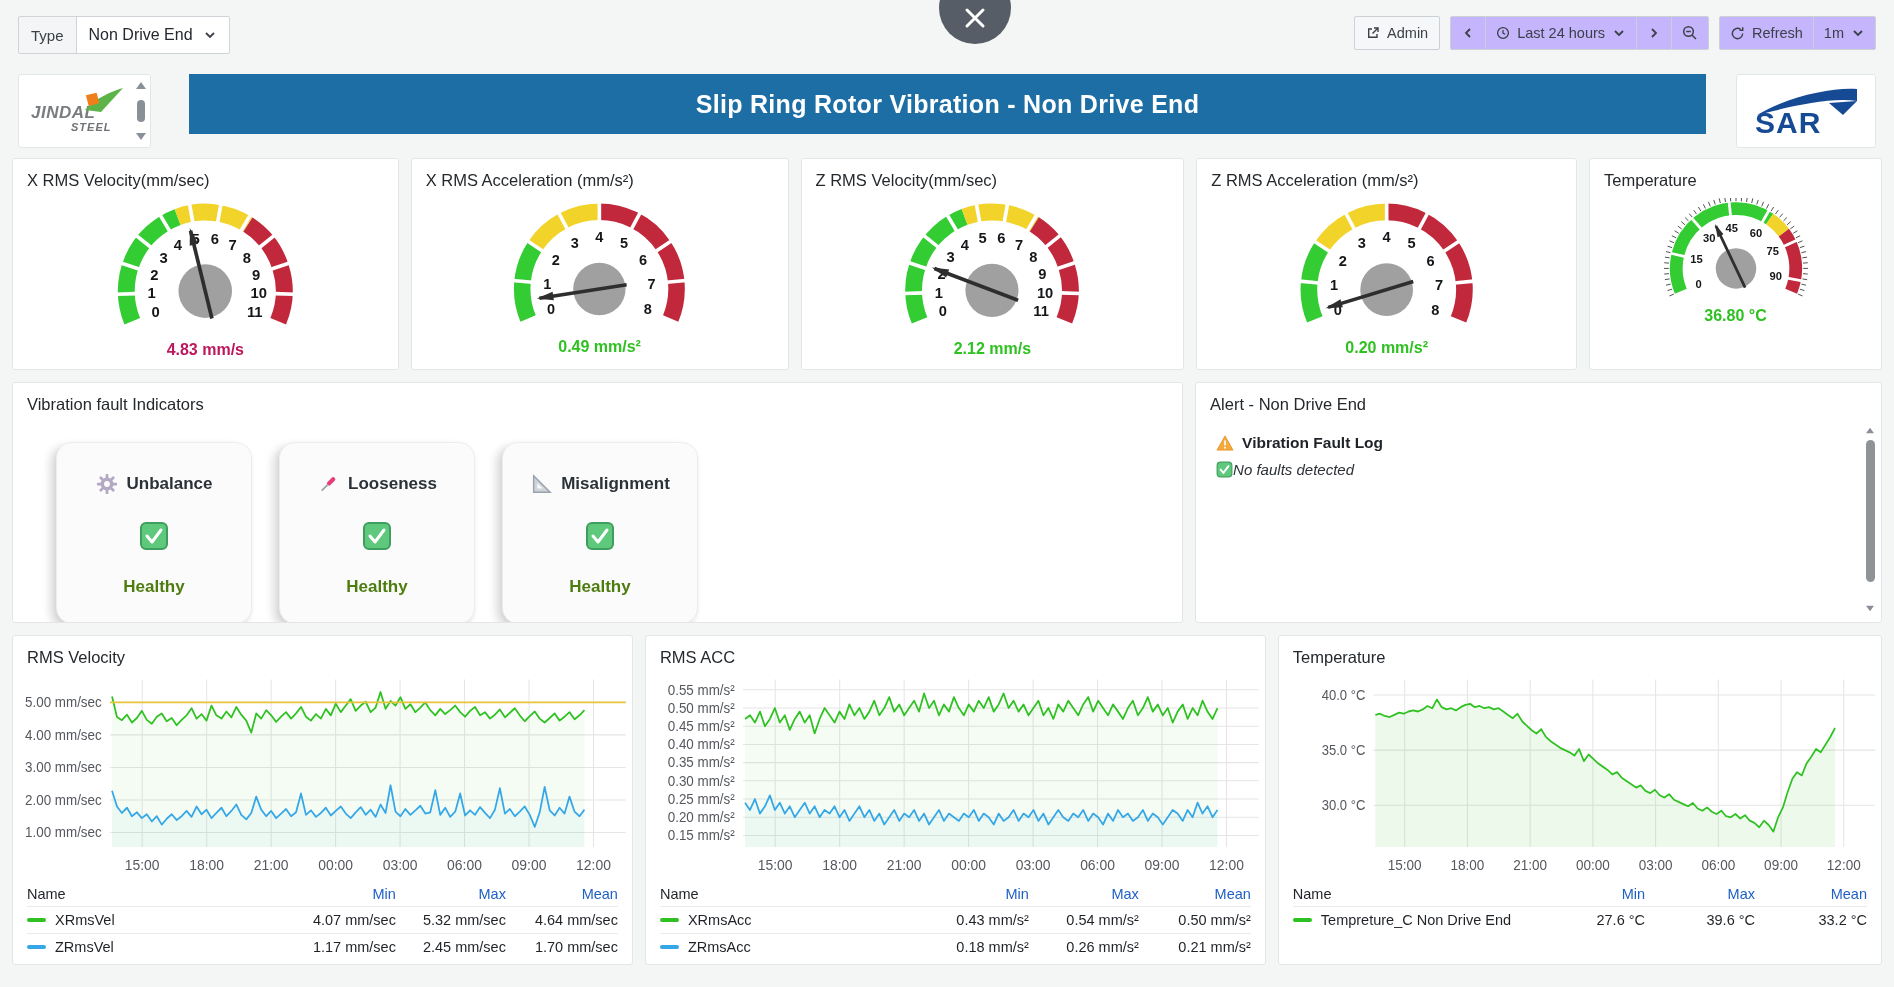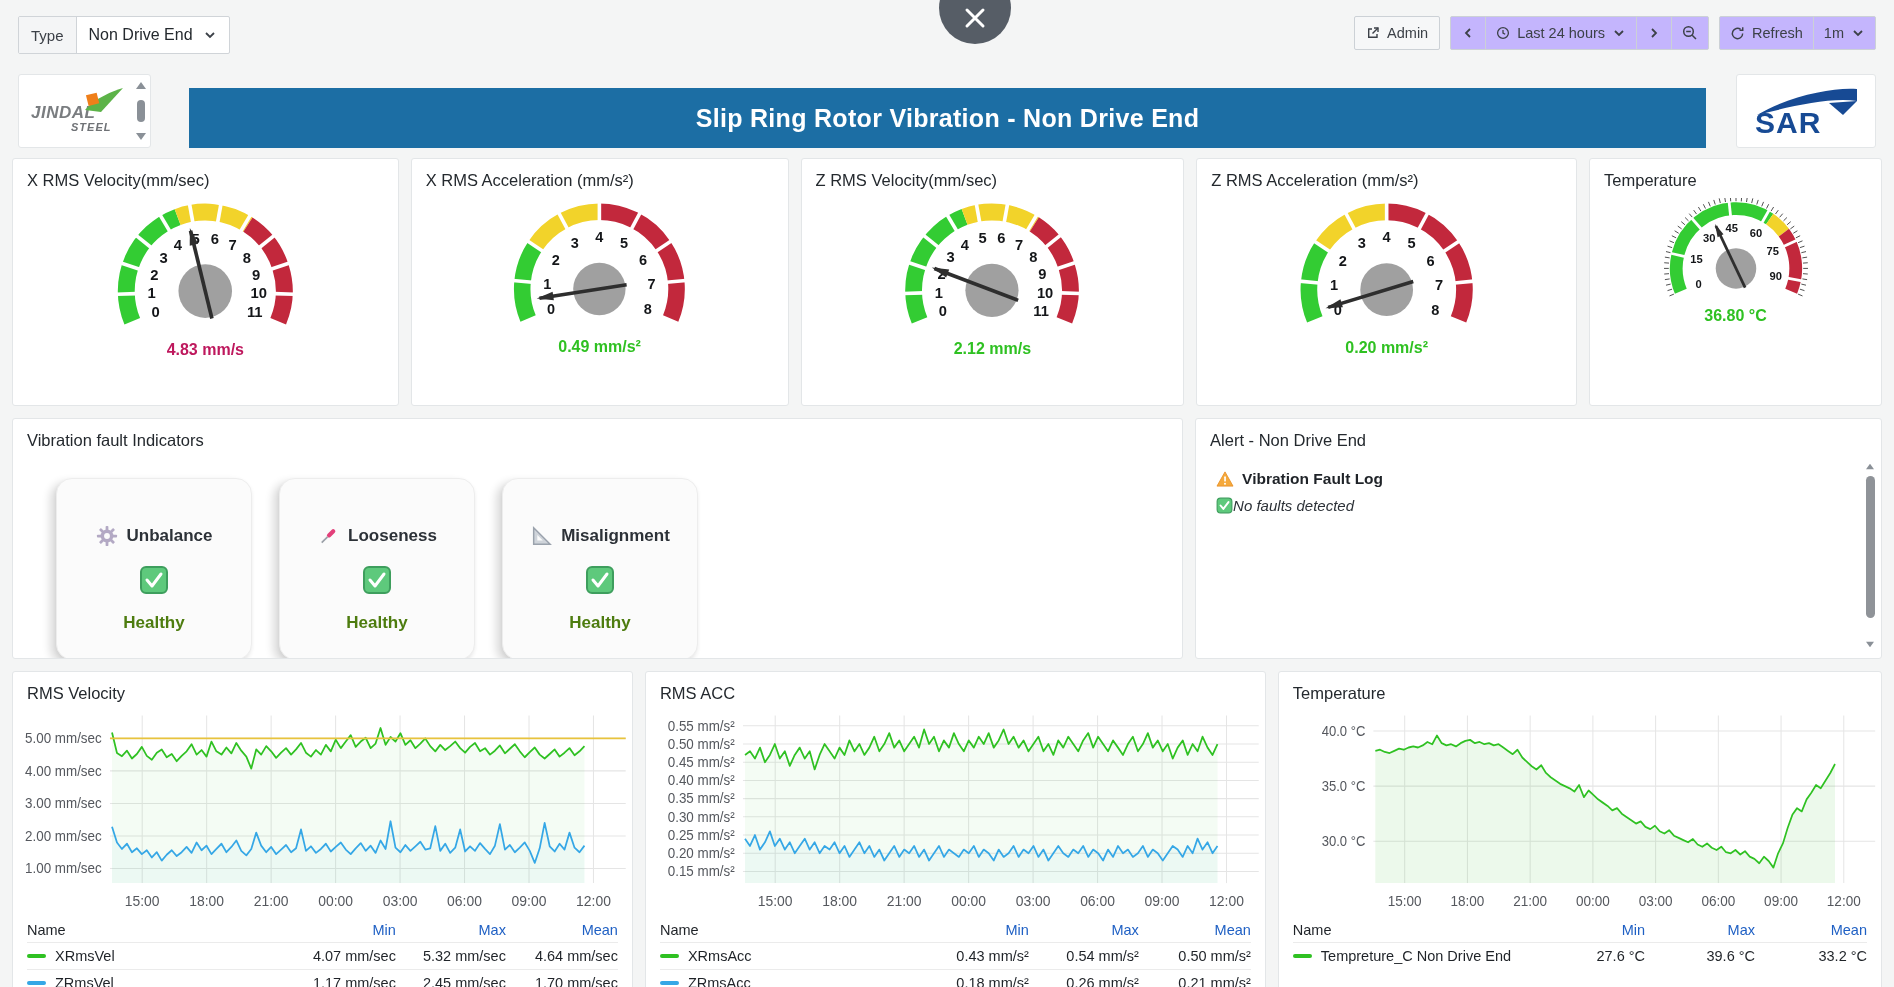--- a/index.html
+++ b/index.html
@@ -15,44 +15,44 @@
   .btn { display:inline-flex; align-items:center; gap:7px; height:34px; padding:0 11px; background:#f6f7f8;
          border:1px solid #ccd1d6; border-radius:2px; font-size:14.5px; color:#3c4148; cursor:pointer; white-space:nowrap; }
   .btn-group { display:inline-flex; align-items:stretch; height:34px; border:1px solid #ccd1d6; border-radius:2px; background:#c4b5fd; overflow:hidden; }
   .btn-group .seg { display:flex; align-items:center; gap:7px; padding:0 10px; border-right:1px solid #ccd1d6; font-size:14.5px; color:#3c4148; cursor:pointer; }
   .btn-group .seg:last-child { border-right:none; }
   .icon-s { width:14px; height:14px; flex:0 0 auto; }
   .close-fab { position:absolute; left:921px; top:-44px; width:72px; height:72px; border-radius:50%;
     background:#565d66; display:flex; align-items:flex-end; justify-content:center; padding-bottom:14px; cursor:pointer; z-index:20; }
 
   
-  .header-row { display:flex; align-items:flex-end; margin:20px 18px 0 18px; height:74px; gap:8px; }
+  .header-row { display:flex; align-items:flex-start; margin:20px 18px 0 18px; height:74px; gap:8px; }
   .logo-card { background:#fff; border:1px solid #e3e6e8; border-radius:3px; height:74px; display:flex; align-items:center; justify-content:center; }
   .jindal-card { width:133px; position:relative; padding-right:16px; }
   .mini-scroll { position:absolute; right:4px; top:7px; bottom:7px; width:10px; display:flex; flex-direction:column; align-items:center; justify-content:space-between; }
   .tri-up { width:0; height:0; border-left:5px solid transparent; border-right:5px solid transparent; border-bottom:7px solid #8a9097; }
   .tri-dn { width:0; height:0; border-left:5px solid transparent; border-right:5px solid transparent; border-top:7px solid #8a9097; }
   .thumb-v { width:8px; height:22px; border-radius:4px; background:#8a9097; }
   .banner { flex:1; margin:0 22px 0 30px; height:60px; display:flex; align-items:center; justify-content:center;
             color:#fff; font-size:25px; font-weight:700; letter-spacing:0.3px; }
   .sar-card { width:140px; }
 
   
-  .gauges-row { display:grid; grid-template-columns:1.32fr 1.29fr 1.31fr 1.30fr 1fr; gap:12px; margin:10px 12px 0 12px; height:248px; }
+  .gauges-row { display:grid; grid-template-columns:1.32fr 1.29fr 1.31fr 1.30fr 1fr; gap:12px; margin:10px 12px 0 12px; height:212px; }
   .panel { background:#fff; border:1px solid #e3e6e8; border-radius:3px; position:relative; overflow:hidden; }
   .panel-title { font-size:16.5px; font-weight:500; color:#24292e; padding:12px 14px 2px 14px; white-space:nowrap; overflow:hidden; }
   .gauge-wrap { display:flex; flex-direction:column; align-items:center; }
   .gauge-svg { width:88%; max-width:400px; display:block; margin-top:6px; }
   .gauge-value { font-size:16px; font-weight:700; margin-top:2px; }
 
   .mid-row { display:grid; grid-template-columns:1.705fr 1fr; gap:12px; margin:12px 12px 0 12px; height:241px; }
   .cards-row { display:flex; gap:27px; margin:26px 0 0 43px; }
   .ind-card { width:196px; height:182px; background:#fbfbfb; border:1px solid #ededed; border-radius:16px;
      box-shadow:-6px 4px 8px rgba(0,0,0,0.14), 0 2px 4px rgba(0,0,0,0.06);
-     display:flex; flex-direction:column; align-items:center; justify-content:space-between; padding:46px 8px 26px 8px; }
+     display:flex; flex-direction:column; align-items:center; justify-content:space-between; padding:30px 8px 26px 8px; }
   .ind-head { display:flex; align-items:center; gap:9px; font-size:17px; font-weight:700; color:#2c3137; }
   .ind-status { font-size:17px; font-weight:700; color:#4d7c0f;text-align:center; }
 
   .alert-body { padding:18px 18px 0 20px; }
   .alert-line1 { display:flex; align-items:center; gap:8px; font-size:15.5px; font-weight:700; color:#1f2328; }
   .alert-line2 { display:flex; align-items:center; gap:0; font-size:15px; font-style:italic; color:#2c3137; margin-top:9px; }
   .alert-scroll { position:absolute; right:5px; top:44px; bottom:10px; width:12px; display:flex; flex-direction:column; align-items:center; }
   .alert-scroll .thumb { width:9px; height:142px; border-radius:5px; background:#8f9398; margin-top:6px; }
   .alert-scroll .sp { flex:1; }
 

